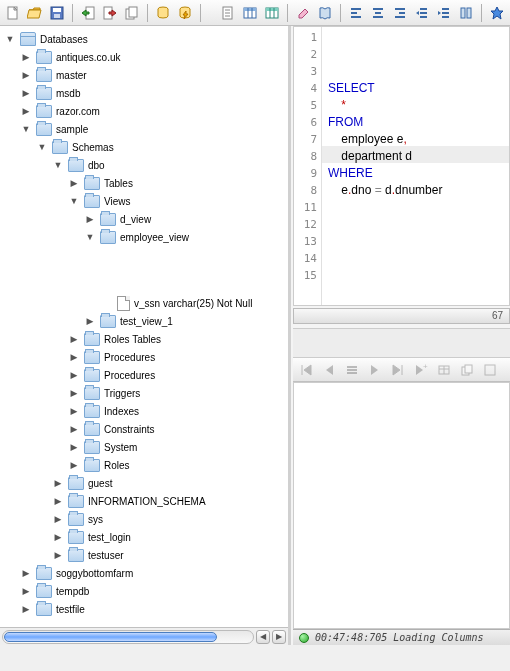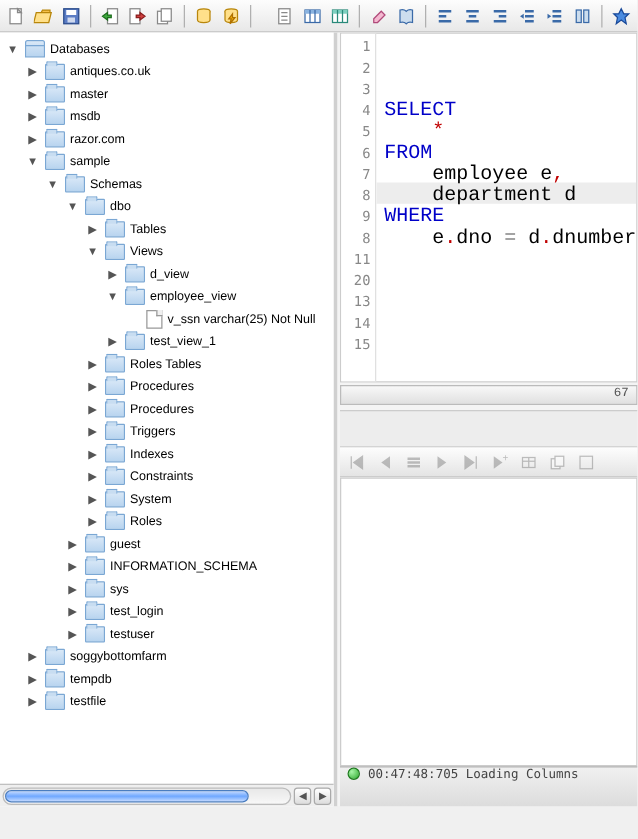--- a/index.html
+++ b/index.html
@@ -25,32 +25,32 @@
 .tree-label { font-size: 10px; }
 
 .tree-scroll { height: 18px; background: #efefef; border-top:1px solid #c0c0c0; display:flex; align-items:center; padding:0 2px; gap:2px;}
 .hscroll-track { flex:1; height:14px; background:linear-gradient(#e8e8e8,#f8f8f8); border:1px solid #bbb; border-radius:8px; position:relative;}
 .hscroll-thumb { position:absolute; left:1px; top:1px; bottom:1px; width:85%; background:linear-gradient(#c3d9ff,#6fa8ff,#c3d9ff); border-radius:7px; border:1px solid #4a7dc0;}
 .hscroll-btn { width:14px; height:14px; border:1px solid #aaa; background:linear-gradient(#fff,#ddd); border-radius:3px; font-size:8px; display:flex; align-items:center; justify-content:center; color:#555;}
 
 .right-panel { flex:1; display:flex; flex-direction:column; background:#f4f4f4; }
 .editor { background:#fff; border:1px solid #ccc; margin: 0 0 2px 2px; display:flex; height:280px; }
 .gutter { width:28px; background:#fff; border-right:1px solid #e0e0e0; text-align:right; padding:2px 4px 0 0; color:#888; font-family: Menlo, Monaco, monospace; font-size:11px; line-height:17px;}
-.code { flex:1; padding:2px 0 0 6px; font-family: Liberation Mono, monospace; font-size:16px; line-height:17px; white-space:pre; overflow:hidden; position:relative;}
+.code { flex:1; padding:2px 0 0 6px; font-family: Liberation Sans, sans-serif; font-size:12px; line-height:17px; white-space:pre; overflow:hidden; position:relative;}
 .kw-blue { color:#0000c8; } .kw-red { color:#c00000; } .kw-gray{color:#888;} .kw-black{color:#000;}
 .code-caret-line { position:absolute; left:0; right:0; top:119px; height:17px; background:#ededed; z-index:0;}
 .code-content{position:relative;z-index:1;}
-.editor-status { height:16px; background:linear-gradient(#f8f8f8,#e0e0e0); border:1px solid #bbb; margin:0 0 4px 2px; font-family:Liberation Mono, monospace; font-size:10px; color:#555; text-align:right; padding:1px 6px 0 0;}
+.editor-status { height:16px; background:linear-gradient(#f8f8f8,#e0e0e0); border:1px solid #bbb; margin:0 0 4px 2px; font-family:Liberation Sans, sans-serif; font-size:10px; color:#555; text-align:right; padding:1px 6px 0 0;}
 
 .mid-gap { height:30px; background:#ededed; border-top:1px solid #ccc; border-bottom:1px solid #ccc; margin-left:2px;}
 .toolbar3 { height:24px; background:linear-gradient(#fdfdfd,#e4e4e4); border-bottom:1px solid #c0c0c0; display:flex; align-items:center; padding:0 4px; gap:5px; margin-left:2px;}
 .tb3-icon { width:18px; height:18px; display:flex; align-items:center; justify-content:center; opacity:0.45; cursor:pointer;}
 .results { flex:1; background:#fff; border:1px solid #ccc; margin:0 0 0 2px;}
 
-.statusbar { height:32px; background:linear-gradient(#f0f0f0,#dcdcdc); border-top:1px solid #b0b0b0; display:flex; padding:0 6px; font-family:Menlo,monospace; font-size:10px; color:#444; margin-left:2px;}
+.statusbar { height:16px; background:linear-gradient(#f0f0f0,#dcdcdc); border-top:1px solid #b0b0b0; display:flex; align-items:center; padding:0 6px; font-family:Menlo,monospace; font-size:10px; color:#444; margin-left:2px;font-style:italic;}
 .status-led { width:10px; height:10px; border-radius:50%; background:radial-gradient(circle at 30% 30%, #a8f5a8, #2eaa2e); margin-right:6px; border:1px solid #1e7a1e;}
 
 svg { display:block; }
 </style>
 </head>
 <body>
 
 <div class="toolbar1">
   <span class="tb-icon">
       <svg width="16" height="16">
@@ -250,21 +250,21 @@
         <div class="tree-row" style="padding-left: 84px;">
           <span class="twisty">▶</span>
           <span class="folder-icon"></span>
           <span class="tree-label">d_view</span>
         </div>
         <div class="tree-row" style="padding-left: 84px;">
           <span class="twisty">▼</span>
           <span class="folder-icon"></span>
           <span class="tree-label">employee_view</span>
         </div>
-        <div class="tree-row" style="padding-left: 100px;">
+        <div class="tree-row" style="padding-left: 100px; margin-top: 48px;">
           <span class="twisty blank">▶</span>
           <span class="file-icon"></span>
           <span class="tree-label">v_ssn varchar(25) Not Null</span>
         </div>
         <div class="tree-row" style="padding-left: 84px;">
           <span class="twisty">▶</span>
           <span class="folder-icon"></span>
           <span class="tree-label">test_view_1</span>
         </div>
         <div class="tree-row" style="padding-left: 68px;">
@@ -364,21 +364,21 @@
           <div>2</div>
           <div>3</div>
           <div>4</div>
           <div>5</div>
           <div>6</div>
           <div>7</div>
           <div>8</div>
           <div>9</div>
           <div>8</div>
           <div>11</div>
-          <div>20</div>
+          <div>12</div>
           <div>13</div>
           <div>14</div>
           <div>15</div>
         </div>
       <div class="code">
         <div class="code-caret-line"></div>
         <div class="code-content" id="code-content"><div><span class="kw-blue">SELECT</span></div><div><span class="kw-black">    </span><span class="kw-red">*</span></div><div><span class="kw-blue">FROM</span></div><div><span class="kw-black">    employee e</span><span class="kw-red">,</span></div><div><span class="kw-black">    department d</span></div><div><span class="kw-blue">WHERE</span></div><div><span class="kw-black">    e</span><span class="kw-red">.</span><span class="kw-black">dno </span><span class="kw-gray">=</span><span class="kw-black"> d</span><span class="kw-red">.</span><span class="kw-black">dnumber</span></div><div>&nbsp;</div><div>&nbsp;</div><div>&nbsp;</div><div>&nbsp;</div><div>&nbsp;</div><div>&nbsp;</div><div>&nbsp;</div></div>
       </div>
     </div>
     <div class="editor-status">

